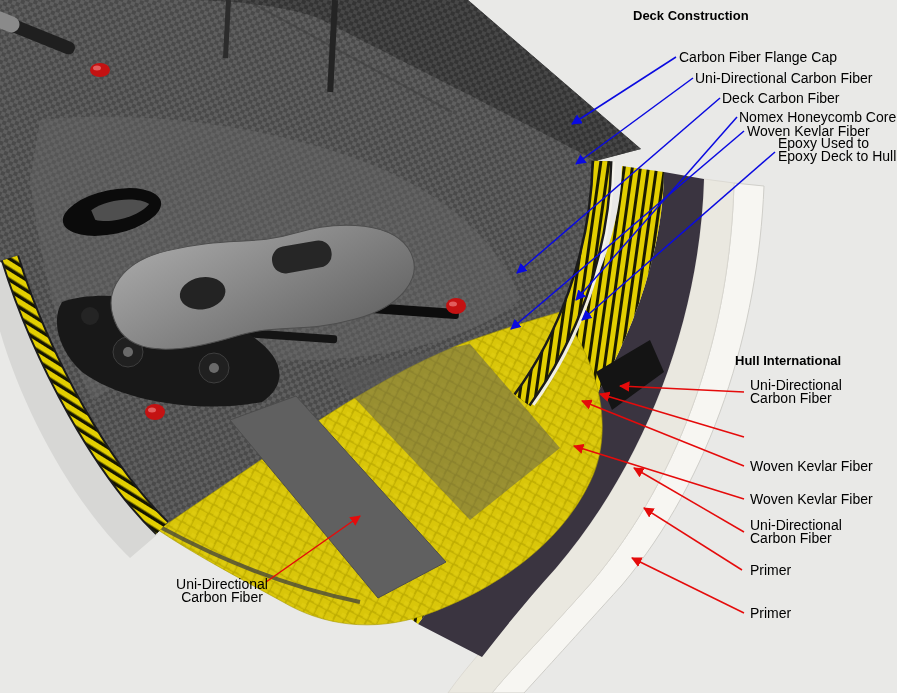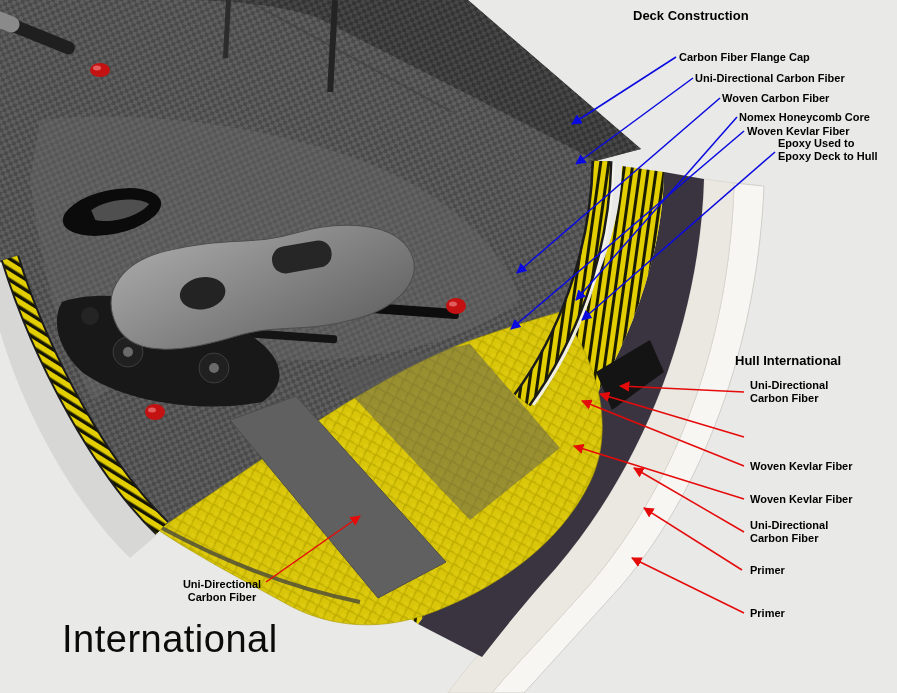--- a/index.html
+++ b/index.html
@@ -2,21 +2,21 @@
 <html><head>
 <meta charset="utf-8">
 <style>
   html,body{margin:0;padding:0;background:#e9e9e7;}
   .stage{
     position:relative;width:897px;height:693px;overflow:hidden;
     background:#e9e9e7;font-family:"Liberation Sans",sans-serif;
   }
   .stage svg{position:absolute;left:0;top:0;}
   .lbl{
-    position:absolute;font-size:11px;font-weight:bold;color:#000;
+    position:absolute;font-size:14px;font-weight:normal;color:#000;
     line-height:13px;white-space:pre-line;z-index:5;
   }
   .lbl.center{text-align:center;}
   .hdg{
     position:absolute;font-size:13px;font-weight:bold;color:#000;z-index:5;
     white-space:nowrap;
   }
   .brand{
     position:absolute;font-size:38px;font-weight:400;color:#0b0b0b;z-index:5;
     letter-spacing:0.5px;
@@ -162,33 +162,32 @@
       <path d="M 744,613 L 632,558" marker-end="url(#arrR)"></path>
       <path d="M 266,582 L 360,516" marker-end="url(#arrR)"></path>
     </g>
   </svg>
 
   <div class="hdg" style="left:633px;top:8px">Deck Construction</div>
   <div class="hdg" style="left:735px;top:353px">Hull International</div>
 
   <div class="lbl" style="left:679px;top:51px">Carbon Fiber Flange Cap</div>
   <div class="lbl" style="left:695px;top:72px">Uni-Directional Carbon Fiber</div>
-  <div class="lbl" style="left:722px;top:92px">Woven Carbon Fiber</div>
+  <div class="lbl" style="left:722px;top:92px">Deck Carbon Fiber</div>
   <div class="lbl" style="left:739px;top:111px">Nomex Honeycomb Core</div>
   <div class="lbl" style="left:747px;top:125px">Woven Kevlar Fiber</div>
   <div class="lbl" style="left:778px;top:137px">Epoxy Used to
 Epoxy Deck to Hull</div>
 
   <div class="lbl" style="left:750px;top:379px">Uni-Directional
 Carbon Fiber</div>
   <div class="lbl" style="left:750px;top:460px">Woven Kevlar Fiber</div>
   <div class="lbl" style="left:750px;top:493px">Woven Kevlar Fiber</div>
   <div class="lbl" style="left:750px;top:519px">Uni-Directional
 Carbon Fiber</div>
   <div class="lbl" style="left:750px;top:564px">Primer</div>
   <div class="lbl" style="left:750px;top:607px">Primer</div>
 
   <div class="lbl center" style="left:176px;top:578px;width:92px">Uni-Directional
 Carbon Fiber</div>
 
-  <div class="brand" style="left:62px;top:618px">International</div>
 
 </div>
 
 </body></html>

